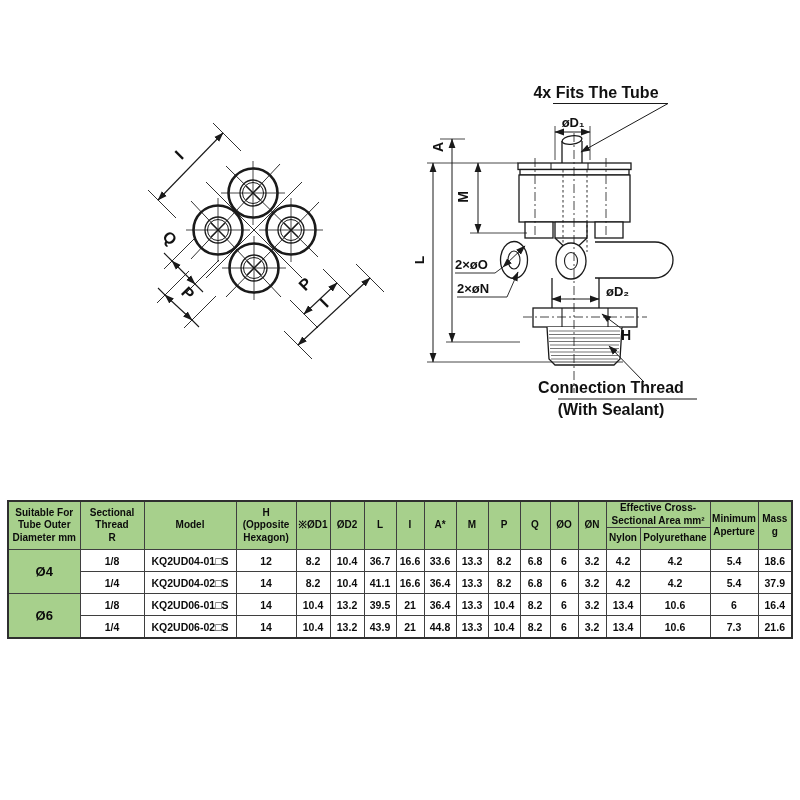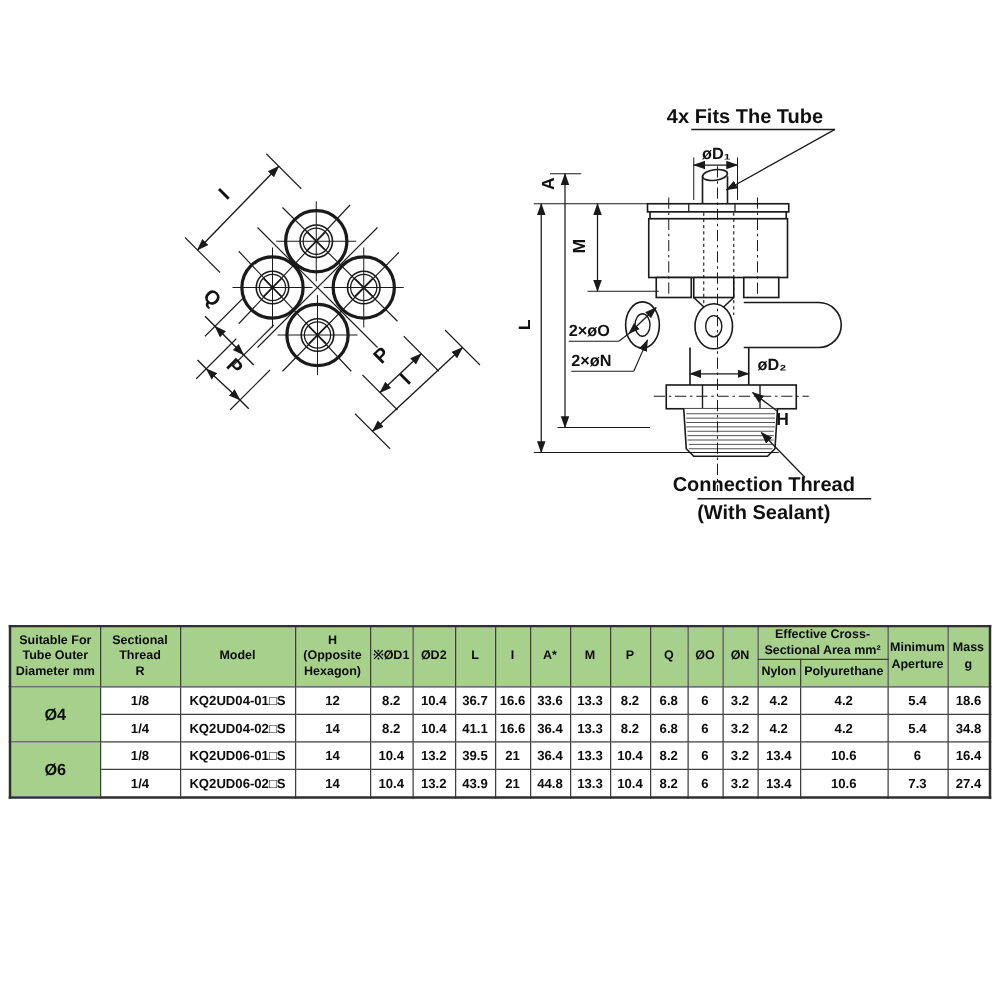--- a/index.html
+++ b/index.html
@@ -327,21 +327,21 @@
       <td>16.6</td>
       <td>36.4</td>
       <td>13.3</td>
       <td>8.2</td>
       <td>6.8</td>
       <td>6</td>
       <td>3.2</td>
       <td>4.2</td>
       <td>4.2</td>
       <td>5.4</td>
-      <td>34.8</td>
+      <td>37.9</td>
     </tr>
     <tr>
       <td rowspan="2" class="green">Ø6</td>
       <td>1/8</td>
       <td>KQ2UD06-01□S</td>
       <td>14</td>
       <td>10.4</td>
       <td>13.2</td>
       <td>39.5</td>
       <td>21</td>
@@ -366,17 +366,17 @@
       <td>21</td>
       <td>44.8</td>
       <td>13.3</td>
       <td>10.4</td>
       <td>8.2</td>
       <td>6</td>
       <td>3.2</td>
       <td>13.4</td>
       <td>10.6</td>
       <td>7.3</td>
-      <td>27.4</td>
+      <td>21.6</td>
     </tr>
   </tbody>
     </table>
 </div>
 
 </body></html>

